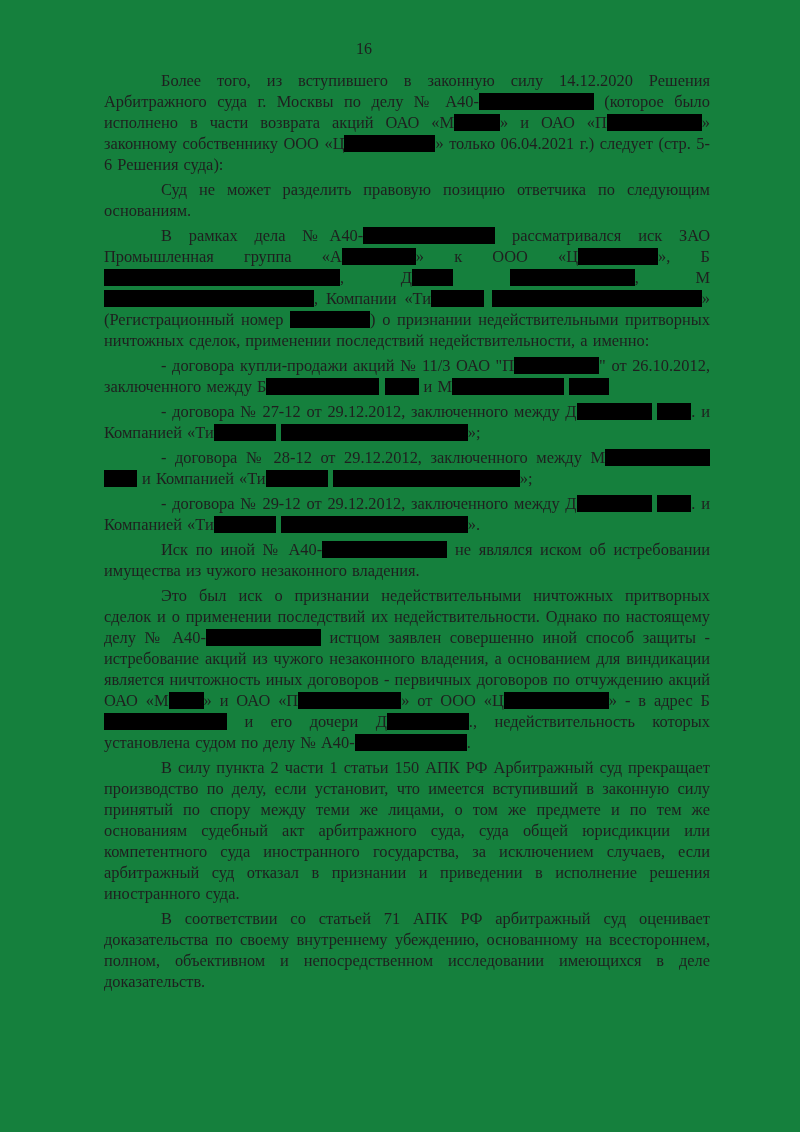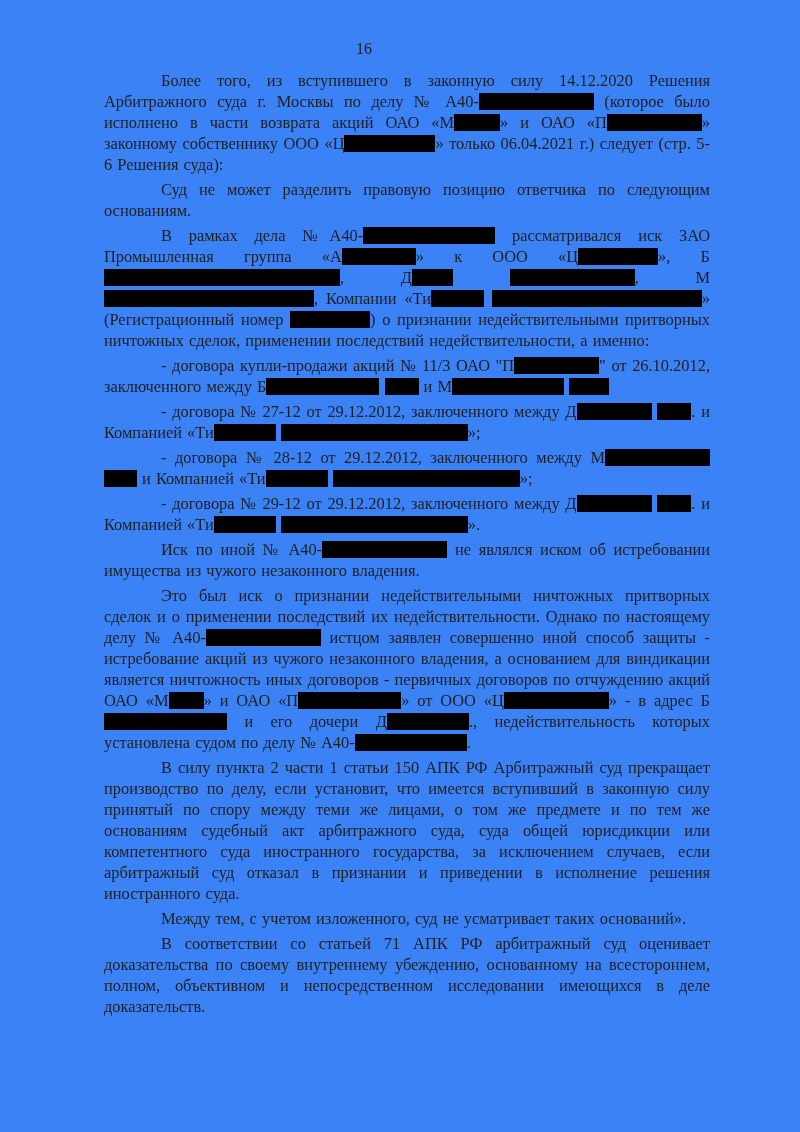--- a/index.html
+++ b/index.html
@@ -43,29 +43,28 @@
   .redaction {
     display: inline-block;
     height: 17px;
     vertical-align: -3px;
     background: #000000;
   }
 </style>
 </head>
 <body>
 
-<div class="page" style="background: #3b82f6;">
+<div class="page" style="background: #15803d;">
   <div class="page-number">16</div>
   <div class="doc" style="color: rgb(31, 31, 31);">
       <p><span>Более того, из вступившего в законную силу 14.12.2020 Решения Арбитражного суда г. Москвы по делу № А40-</span><span class="redaction" style="width: 115px; background: rgb(0, 0, 0);"></span><span> (которое было исполнено в части возврата акций ОАО «М</span><span class="redaction" style="width: 46px; background: rgb(0, 0, 0);"></span><span>» и ОАО «П</span><span class="redaction" style="width: 95px; background: rgb(0, 0, 0);"></span><span>» законному собственнику ООО «Ц</span><span class="redaction" style="width: 91px; background: rgb(0, 0, 0);"></span><span>» только 06.04.2021 г.) следует (стр. 5-6 Решения суда):</span></p>
       <p><span>Суд не может разделить правовую позицию ответчика по следующим основаниям.</span></p>
       <p><span>В рамках дела №А40-</span><span class="redaction" style="width: 132px; background: rgb(0, 0, 0);"></span><span> рассматривался иск ЗАО Промышленная группа «А</span><span class="redaction" style="width: 74px; background: rgb(0, 0, 0);"></span><span>» к ООО «Ц</span><span class="redaction" style="width: 80px; background: rgb(0, 0, 0);"></span><span>», Б</span><span class="redaction" style="width: 236px; background: rgb(0, 0, 0);"></span><span>, Д</span><span class="redaction" style="width: 41px; background: rgb(0, 0, 0);"></span><span> </span><span class="redaction" style="width: 125px; background: rgb(0, 0, 0);"></span><span>, М</span><span class="redaction" style="width: 210px; background: rgb(0, 0, 0);"></span><span>, Компании «Ти</span><span class="redaction" style="width: 53px; background: rgb(0, 0, 0);"></span><span> </span><span class="redaction" style="width: 210px; background: rgb(0, 0, 0);"></span><span>» (Регистрационный номер </span><span class="redaction" style="width: 80px; background: rgb(0, 0, 0);"></span><span>) о признании недействительными притворных ничтожных сделок, применении последствий недействительности, а именно:</span></p>
       <p><span>- договора купли-продажи акций № 11/3 ОАО "П</span><span class="redaction" style="width: 85px; background: rgb(0, 0, 0);"></span><span>" от 26.10.2012, заключенного между Б</span><span class="redaction" style="width: 113px; background: rgb(0, 0, 0);"></span><span> </span><span class="redaction" style="width: 34px; background: rgb(0, 0, 0);"></span><span> и М</span><span class="redaction" style="width: 112px; background: rgb(0, 0, 0);"></span><span> </span><span class="redaction" style="width: 40px; background: rgb(0, 0, 0);"></span></p>
       <p><span>- договора № 27-12 от 29.12.2012, заключенного между Д</span><span class="redaction" style="width: 75px; background: rgb(0, 0, 0);"></span><span> </span><span class="redaction" style="width: 34px; background: rgb(0, 0, 0);"></span><span>. и Компанией «Ти</span><span class="redaction" style="width: 62px; background: rgb(0, 0, 0);"></span><span> </span><span class="redaction" style="width: 187px; background: rgb(0, 0, 0);"></span><span>»;</span></p>
       <p><span>- договора № 28-12 от 29.12.2012, заключенного между М</span><span class="redaction" style="width: 105px; background: rgb(0, 0, 0);"></span><span> </span><span class="redaction" style="width: 33px; background: rgb(0, 0, 0);"></span><span> и Компанией «Ти</span><span class="redaction" style="width: 62px; background: rgb(0, 0, 0);"></span><span> </span><span class="redaction" style="width: 187px; background: rgb(0, 0, 0);"></span><span>»;</span></p>
       <p><span>- договора № 29-12 от 29.12.2012, заключенного между Д</span><span class="redaction" style="width: 75px; background: rgb(0, 0, 0);"></span><span> </span><span class="redaction" style="width: 34px; background: rgb(0, 0, 0);"></span><span>. и Компанией «Ти</span><span class="redaction" style="width: 62px; background: rgb(0, 0, 0);"></span><span> </span><span class="redaction" style="width: 187px; background: rgb(0, 0, 0);"></span><span>».</span></p>
       <p><span>Иск по иной № А40-</span><span class="redaction" style="width: 125px; background: rgb(0, 0, 0);"></span><span> не являлся иском об истребовании имущества из чужого незаконного владения.</span></p>
       <p><span>Это был иск  о признании недействительными ничтожных притворных сделок и о применении последствий их недействительности. Однако по настоящему делу № А40-</span><span class="redaction" style="width: 115px; background: rgb(0, 0, 0);"></span><span> истцом заявлен совершенно иной способ защиты -  истребование акций из чужого незаконного владения, а основанием для виндикации является ничтожность иных договоров - первичных договоров по отчуждению акций ОАО «М</span><span class="redaction" style="width: 35px; background: rgb(0, 0, 0);"></span><span>» и ОАО «П</span><span class="redaction" style="width: 103px; background: rgb(0, 0, 0);"></span><span>» от ООО «Ц</span><span class="redaction" style="width: 105px; background: rgb(0, 0, 0);"></span><span>» - в адрес Б</span><span class="redaction" style="width: 123px; background: rgb(0, 0, 0);"></span><span> и его дочери Д</span><span class="redaction" style="width: 82px; background: rgb(0, 0, 0);"></span><span>., недействительность которых установлена судом по делу № А40-</span><span class="redaction" style="width: 112px; background: rgb(0, 0, 0);"></span><span>.</span></p>
       <p><span>В силу пункта 2 части 1 статьи 150 АПК РФ Арбитражный суд прекращает производство по делу, если установит, что имеется вступивший в законную силу принятый по спору между теми же лицами, о том же предмете и по тем же основаниям судебный акт арбитражного суда, суда общей юрисдикции или компетентного суда иностранного государства, за исключением случаев, если арбитражный суд отказал в признании и приведении в исполнение решения иностранного суда.</span></p>
-      <p><span>Между тем, с учетом изложенного, суд не усматривает таких оснований».</span></p>
       <p><span>В соответствии со статьей 71 АПК РФ арбитражный суд оценивает доказательства по своему внутреннему убеждению, основанному на всестороннем, полном, объективном и непосредственном исследовании имеющихся в деле доказательств.</span></p>
     </div>
 </div>
 
 </body></html>

